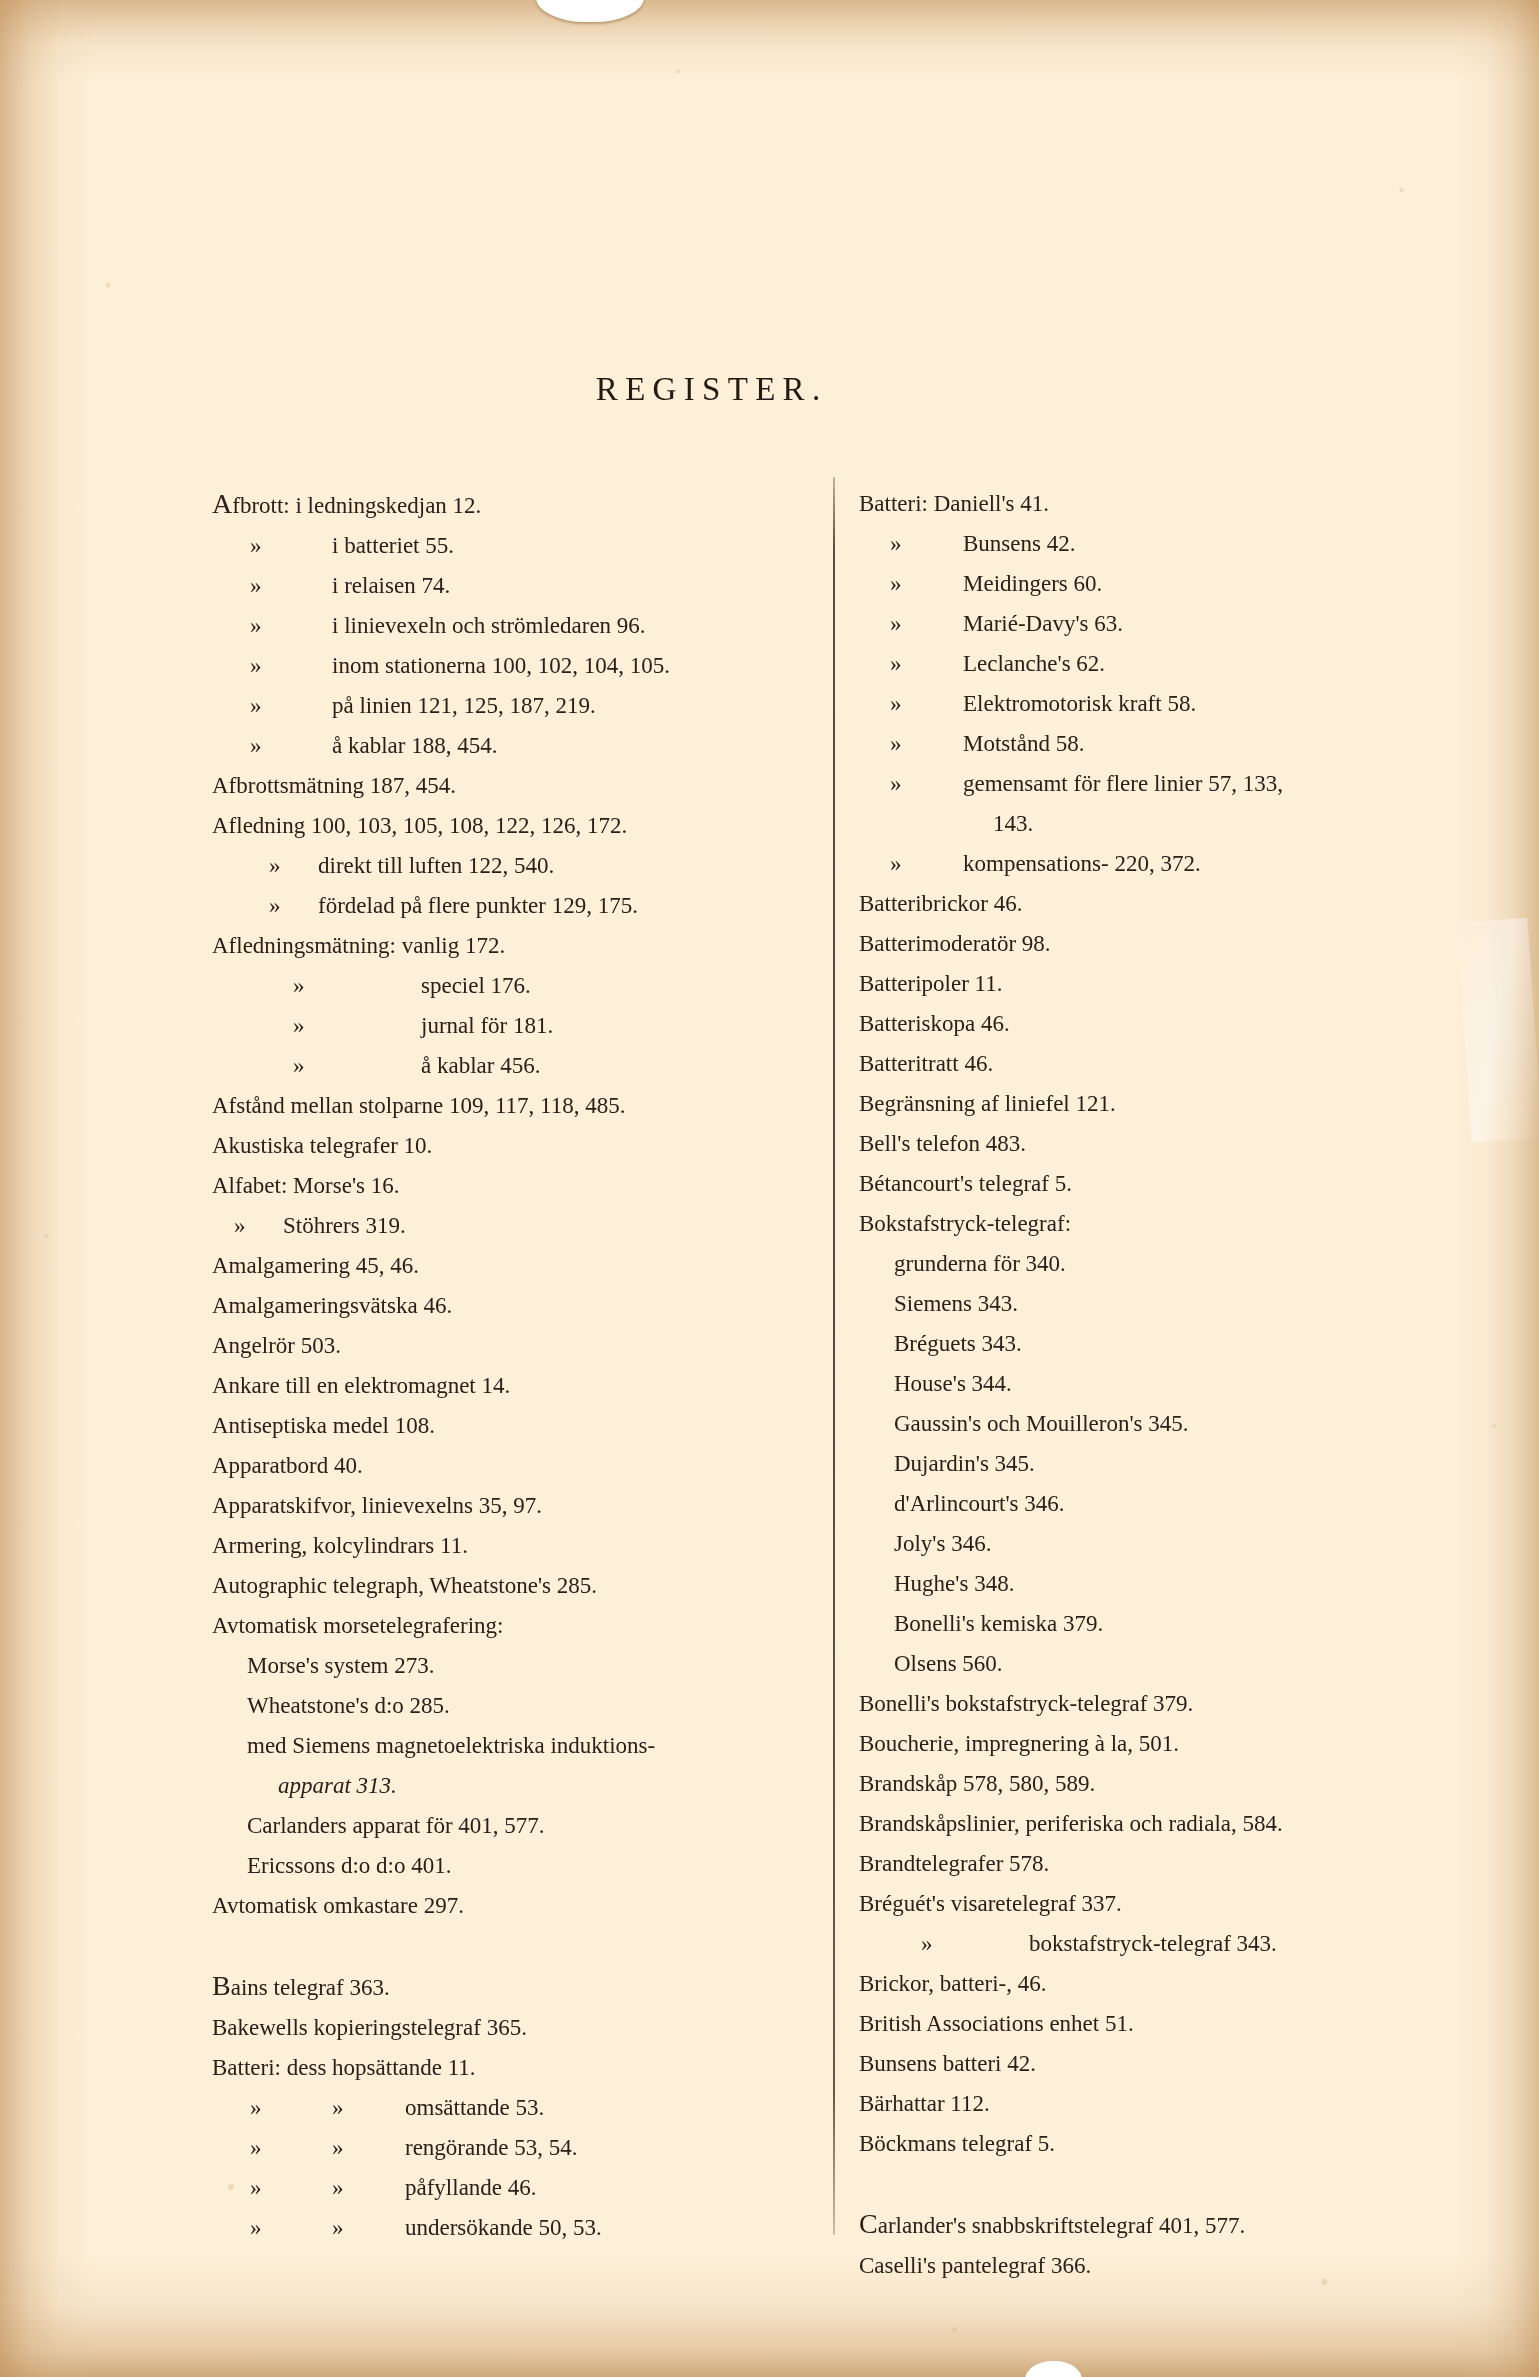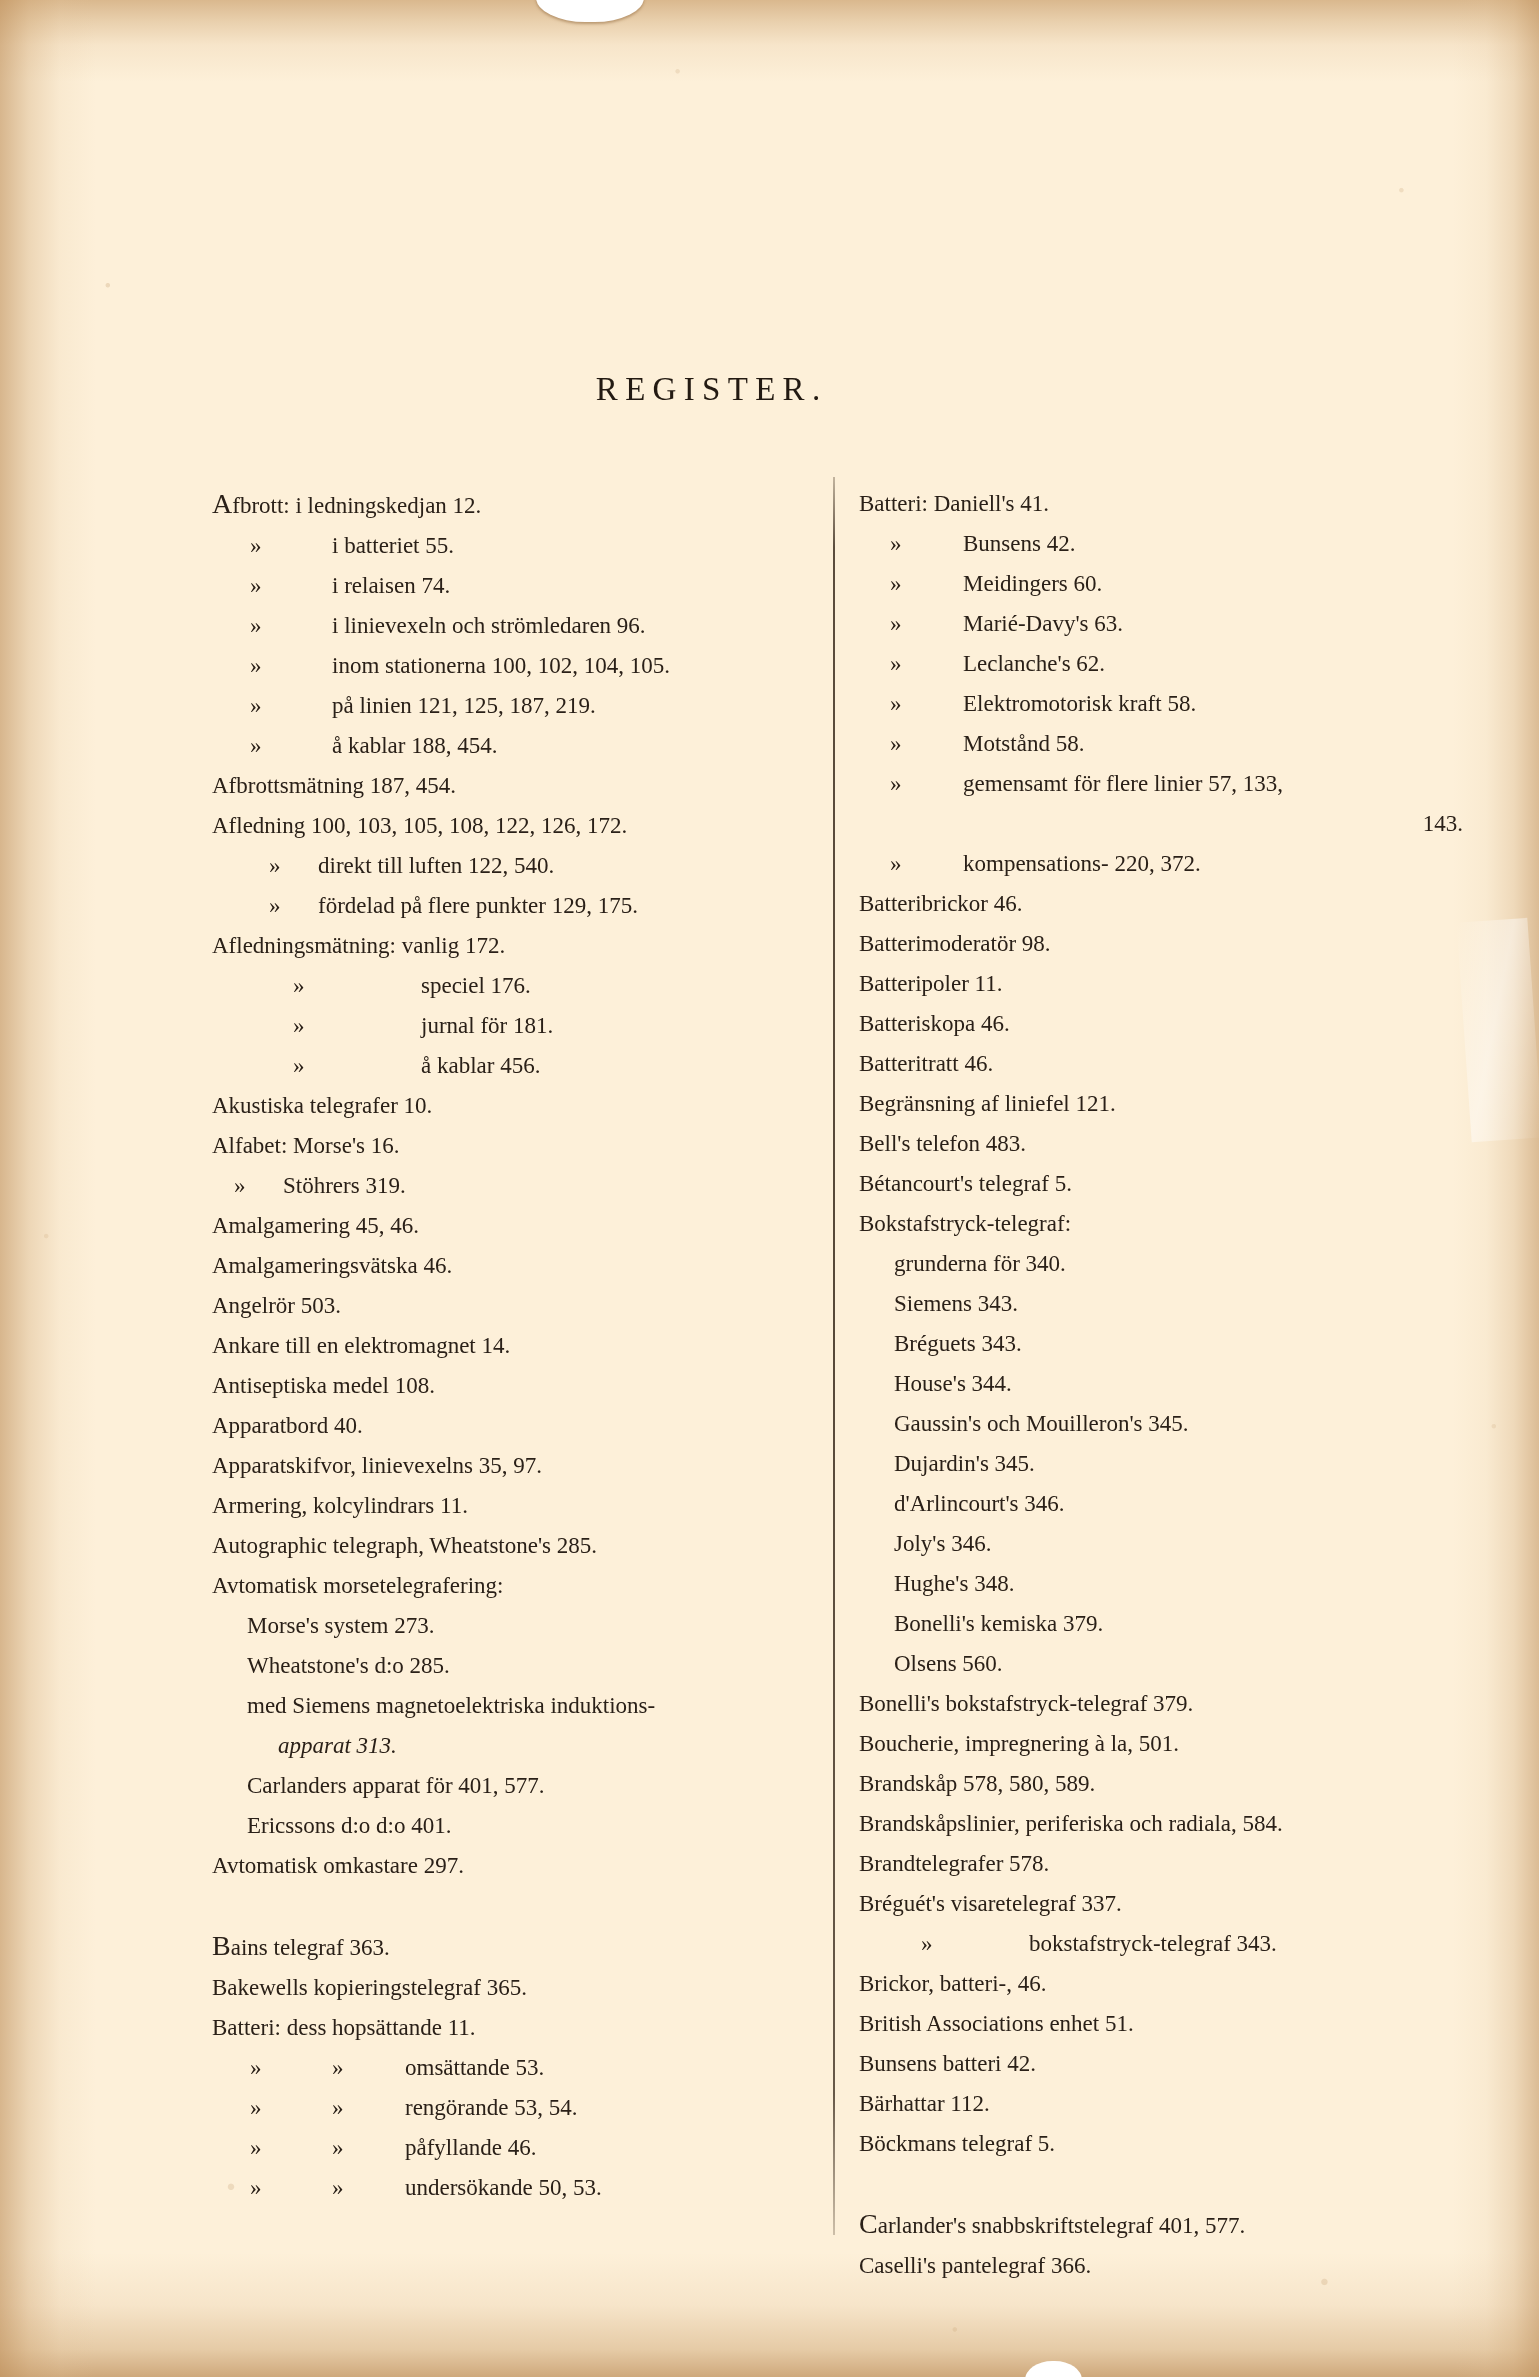--- a/index.html
+++ b/index.html
@@ -164,21 +164,21 @@
   #column-left  { left: 212px;  width: 586px; }
   #column-right { left: 859px;  width: 604px; }
 
   .entry {
     white-space: nowrap;
   }
   
   .lvl-0 { padding-left: 0; }
   .lvl-1 { padding-left: 35px; }
   .lvl-2 { padding-left: 66px; font-style: italic; }
-  .lvl-3 { padding-left: 134px; text-align: right; }
+  .lvl-3 { padding-left: 134px; }
 
   
   .ditto-row {
     display: flex;
     white-space: nowrap;
   }
   .ditto-mark {
     display: inline-block;
     flex: 0 0 auto;
     text-align: left;
@@ -275,20 +275,21 @@
           <span class="ditto-text">speciel 176.</span>
         </div>
         <div class="ditto-row d-b">
           <span class="ditto-mark">»</span>
           <span class="ditto-text">jurnal för 181.</span>
         </div>
         <div class="ditto-row d-b">
           <span class="ditto-mark">»</span>
           <span class="ditto-text">å kablar 456.</span>
         </div>
+        <div class="entry lvl-0"><span>Afstånd mellan stolparne 109, 117, 118, 485.</span></div>
         <div class="entry lvl-0"><span>Akustiska telegrafer 10.</span></div>
         <div class="entry lvl-0"><span>Alfabet: Morse's 16.</span></div>
         <div class="ditto-row d-c">
           <span class="ditto-mark">»</span>
           <span class="ditto-text">Stöhrers 319.</span>
         </div>
         <div class="entry lvl-0"><span>Amalgamering 45, 46.</span></div>
         <div class="entry lvl-0"><span>Amalgameringsvätska 46.</span></div>
         <div class="entry lvl-0"><span>Angelrör 503.</span></div>
         <div class="entry lvl-0"><span>Ankare till en elektromagnet 14.</span></div>

